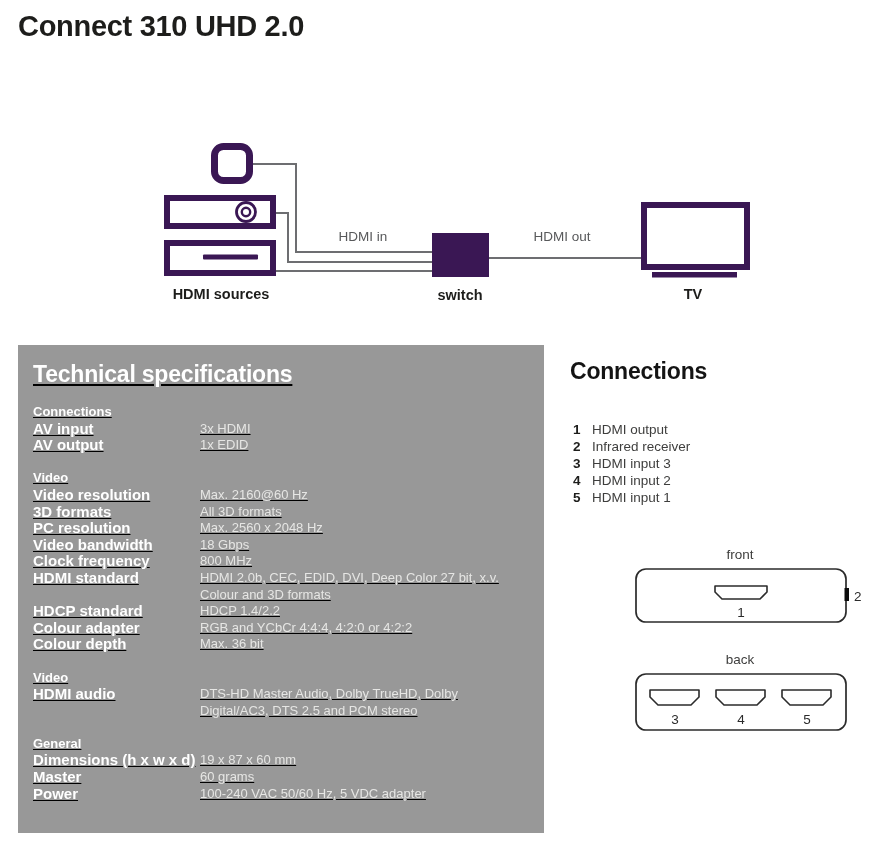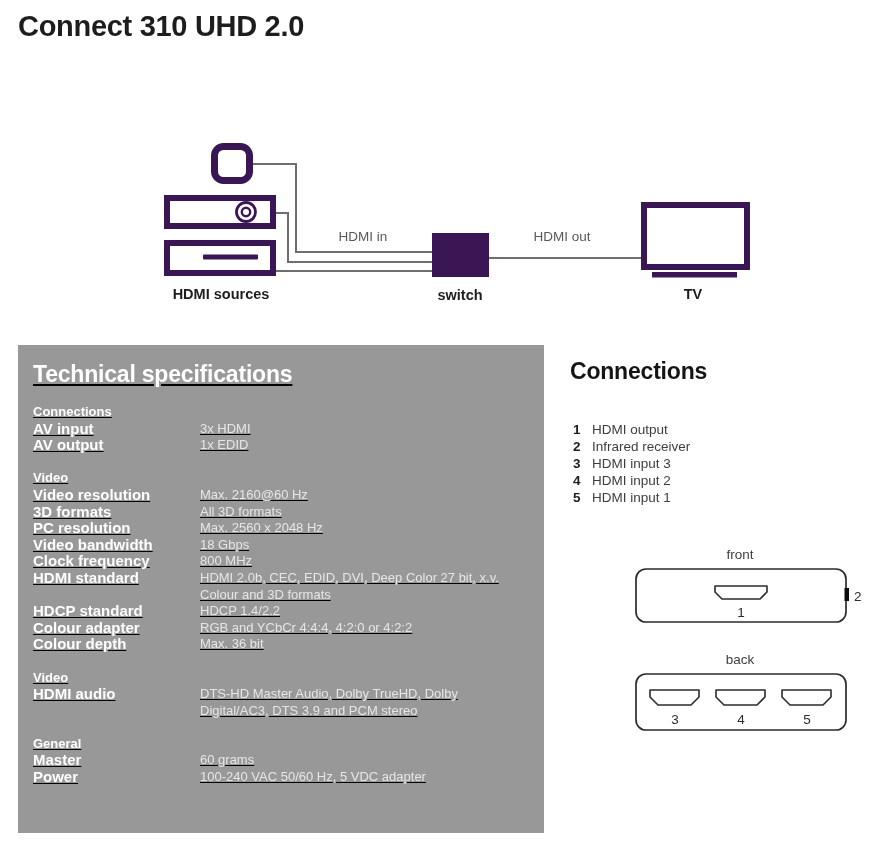--- a/index.html
+++ b/index.html
@@ -142,26 +142,30 @@
       <div class="spec-row">
         <span class="lbl">Colour depth</span>
         <span class="val">Max. 36 bit</span>
       </div>
     </div>
 
     <div class="spec-section">
       <div class="sec-title">Video</div>
       <div class="spec-row">
         <span class="lbl">HDMI audio</span>
-        <span class="val">DTS-HD Master Audio, Dolby TrueHD, Dolby Digital/AC3, DTS 3.9 and PCM stereo</span>
+        <span class="val">DTS-HD Master Audio, Dolby TrueHD, Dolby Digital/AC3, DTS 2.5 and PCM stereo</span>
       </div>
     </div>
 
     <div class="spec-section">
       <div class="sec-title">General</div>
+      <div class="spec-row">
+        <span class="lbl">Dimensions (h x w x d)</span>
+        <span class="val">19 x 87 x 60 mm</span>
+      </div>
       <div class="spec-row">
         <span class="lbl">Master</span>
         <span class="val">60 grams</span>
       </div>
       <div class="spec-row">
         <span class="lbl">Power</span>
         <span class="val">100-240 VAC 50/60 Hz, 5 VDC adapter</span>
       </div>
     </div>
   </div>

